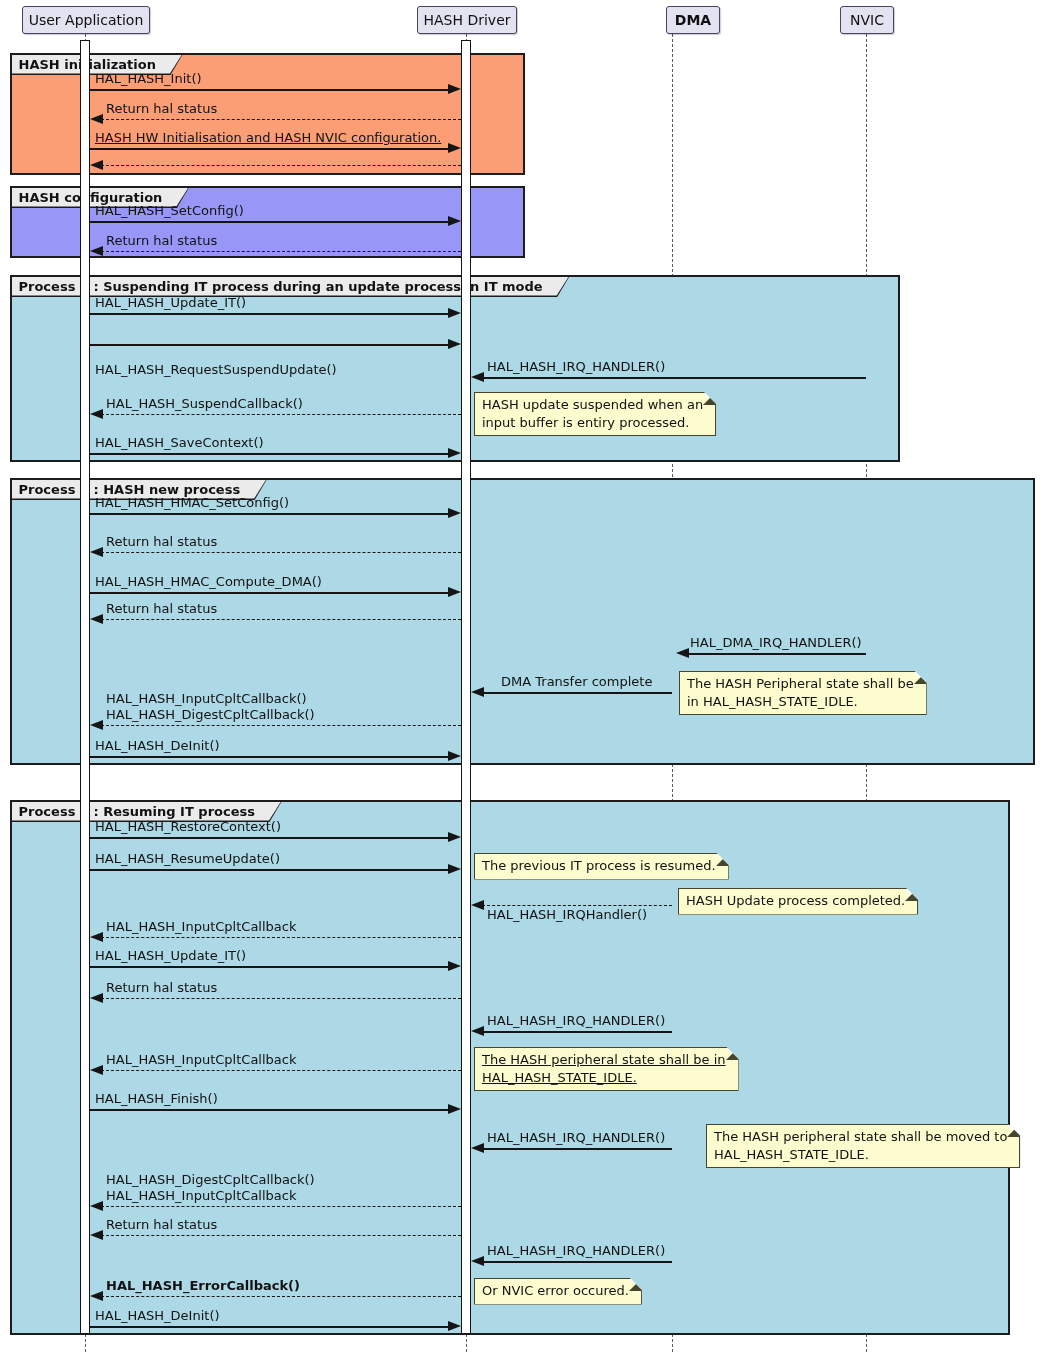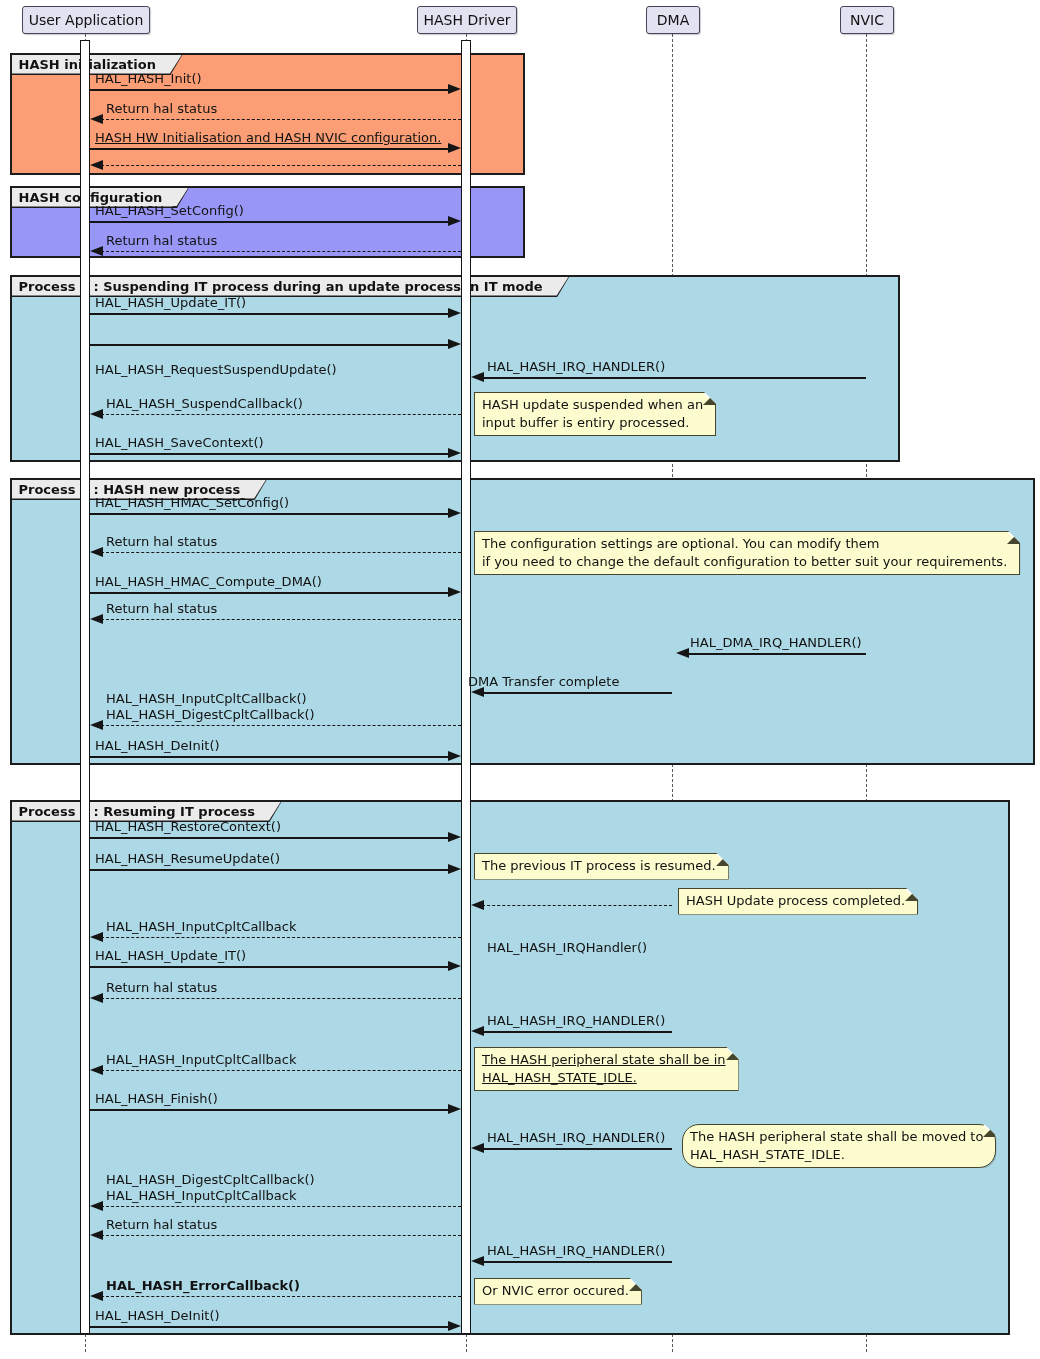--- a/index.html
+++ b/index.html
@@ -89,21 +89,21 @@
     </div>
     <div class="frame-tab" style="left: 10px; top: 800px;">
       <div class="frame-tab-inner">Process 1 : Resuming IT process</div>
     </div>
     <div class="participant-head" style="left: 22px; top: 6px; width: 126px;">
       <span>User Application</span>
     </div>
     <div class="participant-head" style="left: 417px; top: 6px; width: 98px;">
       <span>HASH Driver</span>
     </div>
-    <div class="participant-head" style="left: 646px; top: 6px; width: 52px;">
+    <div class="participant-head" style="left: 666px; top: 6px; width: 52px; font-weight: bold;">
       <span>DMA</span>
     </div>
     <div class="participant-head" style="left: 840px; top: 6px; width: 52px;">
       <span>NVIC</span>
     </div>
     <div class="activation" style="left: 80px; top: 40px; height: 1294px;"></div>
     <div class="activation" style="left: 461px; top: 40px; height: 1294px;"></div>
     <div class="msg-line-solid" style="left: 90px; top: 89px; width: 360px;"></div>
     <div class="arrow-head arrow-right" style="left: 448px; top: 84px;"></div>
     <div class="msg-label" style="left: 95px; top: 71px;">HAL_HASH_Init()</div>
@@ -146,37 +146,37 @@
     <div class="arrow-head arrow-right" style="left: 448px; top: 587px;"></div>
     <div class="msg-label" style="left: 95px; top: 574px;">HAL_HASH_HMAC_Compute_DMA()</div>
     <div class="msg-line-dashed" style="left: 101px; top: 619px; width: 360px;"></div>
     <div class="arrow-head arrow-left" style="left: 90px; top: 614px;"></div>
     <div class="msg-label" style="left: 106px; top: 601px;">Return hal status</div>
     <div class="msg-line-solid" style="left: 687px; top: 653px; width: 179px;"></div>
     <div class="arrow-head arrow-left" style="left: 676px; top: 648px;"></div>
     <div class="msg-label" style="left: 690px; top: 635px;">HAL_DMA_IRQ_HANDLER()</div>
     <div class="msg-line-solid" style="left: 482px; top: 692px; width: 190px;"></div>
     <div class="arrow-head arrow-left" style="left: 471px; top: 687px;"></div>
-    <div class="msg-label" style="left: 468px; top: 674px;">DMA Transfer complete</div>
+    <div class="msg-label" style="left: 501px; top: 674px;">DMA Transfer complete</div>
     <div class="msg-line-dashed" style="left: 101px; top: 725px; width: 360px;"></div>
     <div class="arrow-head arrow-left" style="left: 90px; top: 720px;"></div>
     <div class="msg-label" style="left: 106px; top: 691px;">HAL_HASH_InputCpltCallback()</div>
     <div class="msg-label" style="left: 106px; top: 707px;">HAL_HASH_DigestCpltCallback()</div>
     <div class="msg-line-solid" style="left: 90px; top: 756px; width: 360px;"></div>
     <div class="arrow-head arrow-right" style="left: 448px; top: 751px;"></div>
     <div class="msg-label" style="left: 95px; top: 738px;">HAL_HASH_DeInit()</div>
     <div class="msg-line-solid" style="left: 90px; top: 837px; width: 360px;"></div>
     <div class="arrow-head arrow-right" style="left: 448px; top: 832px;"></div>
     <div class="msg-label" style="left: 95px; top: 819px;">HAL_HASH_RestoreContext()</div>
     <div class="msg-line-solid" style="left: 90px; top: 869px; width: 360px;"></div>
     <div class="arrow-head arrow-right" style="left: 448px; top: 864px;"></div>
     <div class="msg-label" style="left: 95px; top: 851px;">HAL_HASH_ResumeUpdate()</div>
     <div class="msg-line-dashed" style="left: 482px; top: 905px; width: 190px;"></div>
     <div class="arrow-head arrow-left" style="left: 471px; top: 900px;"></div>
-    <div class="msg-label" style="left: 487px; top: 940px;">HAL_HASH_IRQHandler()</div>
+    <div class="msg-label" style="left: 487px; top: 907px;">HAL_HASH_IRQHandler()</div>
     <div class="msg-line-dashed" style="left: 101px; top: 937px; width: 360px;"></div>
     <div class="arrow-head arrow-left" style="left: 90px; top: 932px;"></div>
     <div class="msg-label" style="left: 106px; top: 919px;">HAL_HASH_InputCpltCallback</div>
     <div class="msg-line-solid" style="left: 90px; top: 966px; width: 360px;"></div>
     <div class="arrow-head arrow-right" style="left: 448px; top: 961px;"></div>
     <div class="msg-label" style="left: 95px; top: 948px;">HAL_HASH_Update_IT()</div>
     <div class="msg-line-dashed" style="left: 101px; top: 998px; width: 360px;"></div>
     <div class="arrow-head arrow-left" style="left: 90px; top: 993px;"></div>
     <div class="msg-label" style="left: 106px; top: 980px;">Return hal status</div>
     <div class="msg-line-solid" style="left: 482px; top: 1031px; width: 190px;"></div>
@@ -204,34 +204,34 @@
     <div class="msg-line-dashed" style="left: 101px; top: 1296px; width: 360px;"></div>
     <div class="arrow-head arrow-left" style="left: 90px; top: 1291px;"></div>
     <div class="msg-label" style="left: 106px; top: 1278px; font-weight: bold;">HAL_HASH_ErrorCallback()</div>
     <div class="msg-line-solid" style="left: 90px; top: 1326px; width: 360px;"></div>
     <div class="arrow-head arrow-right" style="left: 448px; top: 1321px;"></div>
     <div class="msg-label" style="left: 95px; top: 1308px;">HAL_HASH_DeInit()</div>
     <div class="note" style="left: 474px; top: 392px;">
       <div>HASH update suspended when an</div>
       <div> input buffer is entiry processed.</div>
     </div>
-    <div class="note" style="left: 474px; top: 531px;">
-      <div>The configuration settings are optional. You can modify them</div>
-      <div> if you need to change the default configuration to better suit your requirements.</div>
+    <div class="note" style="left: 679px; top: 671px;">
+      <div>The HASH Peripheral state shall be</div>
+      <div> in  HAL_HASH_STATE_IDLE.</div>
     </div>
     <div class="note" style="left: 474px; top: 853px;">
       <div>The previous IT process is resumed.</div>
     </div>
     <div class="note" style="left: 678px; top: 888px;">
       <div>HASH Update process completed.</div>
     </div>
     <div class="note" style="left: 474px; top: 1047px; text-decoration: underline;">
       <div>The HASH peripheral state shall be in</div>
       <div> HAL_HASH_STATE_IDLE.</div>
     </div>
-    <div class="note" style="left: 682px; top: 1124px; border-radius: 17px;">
+    <div class="note" style="left: 706px; top: 1124px;">
       <div>The HASH peripheral state shall be moved to</div>
       <div> HAL_HASH_STATE_IDLE.</div>
     </div>
     <div class="note" style="left: 474px; top: 1278px;">
       <div>Or NVIC error occured.</div>
     </div>
   </div>
 
 </body></html>

